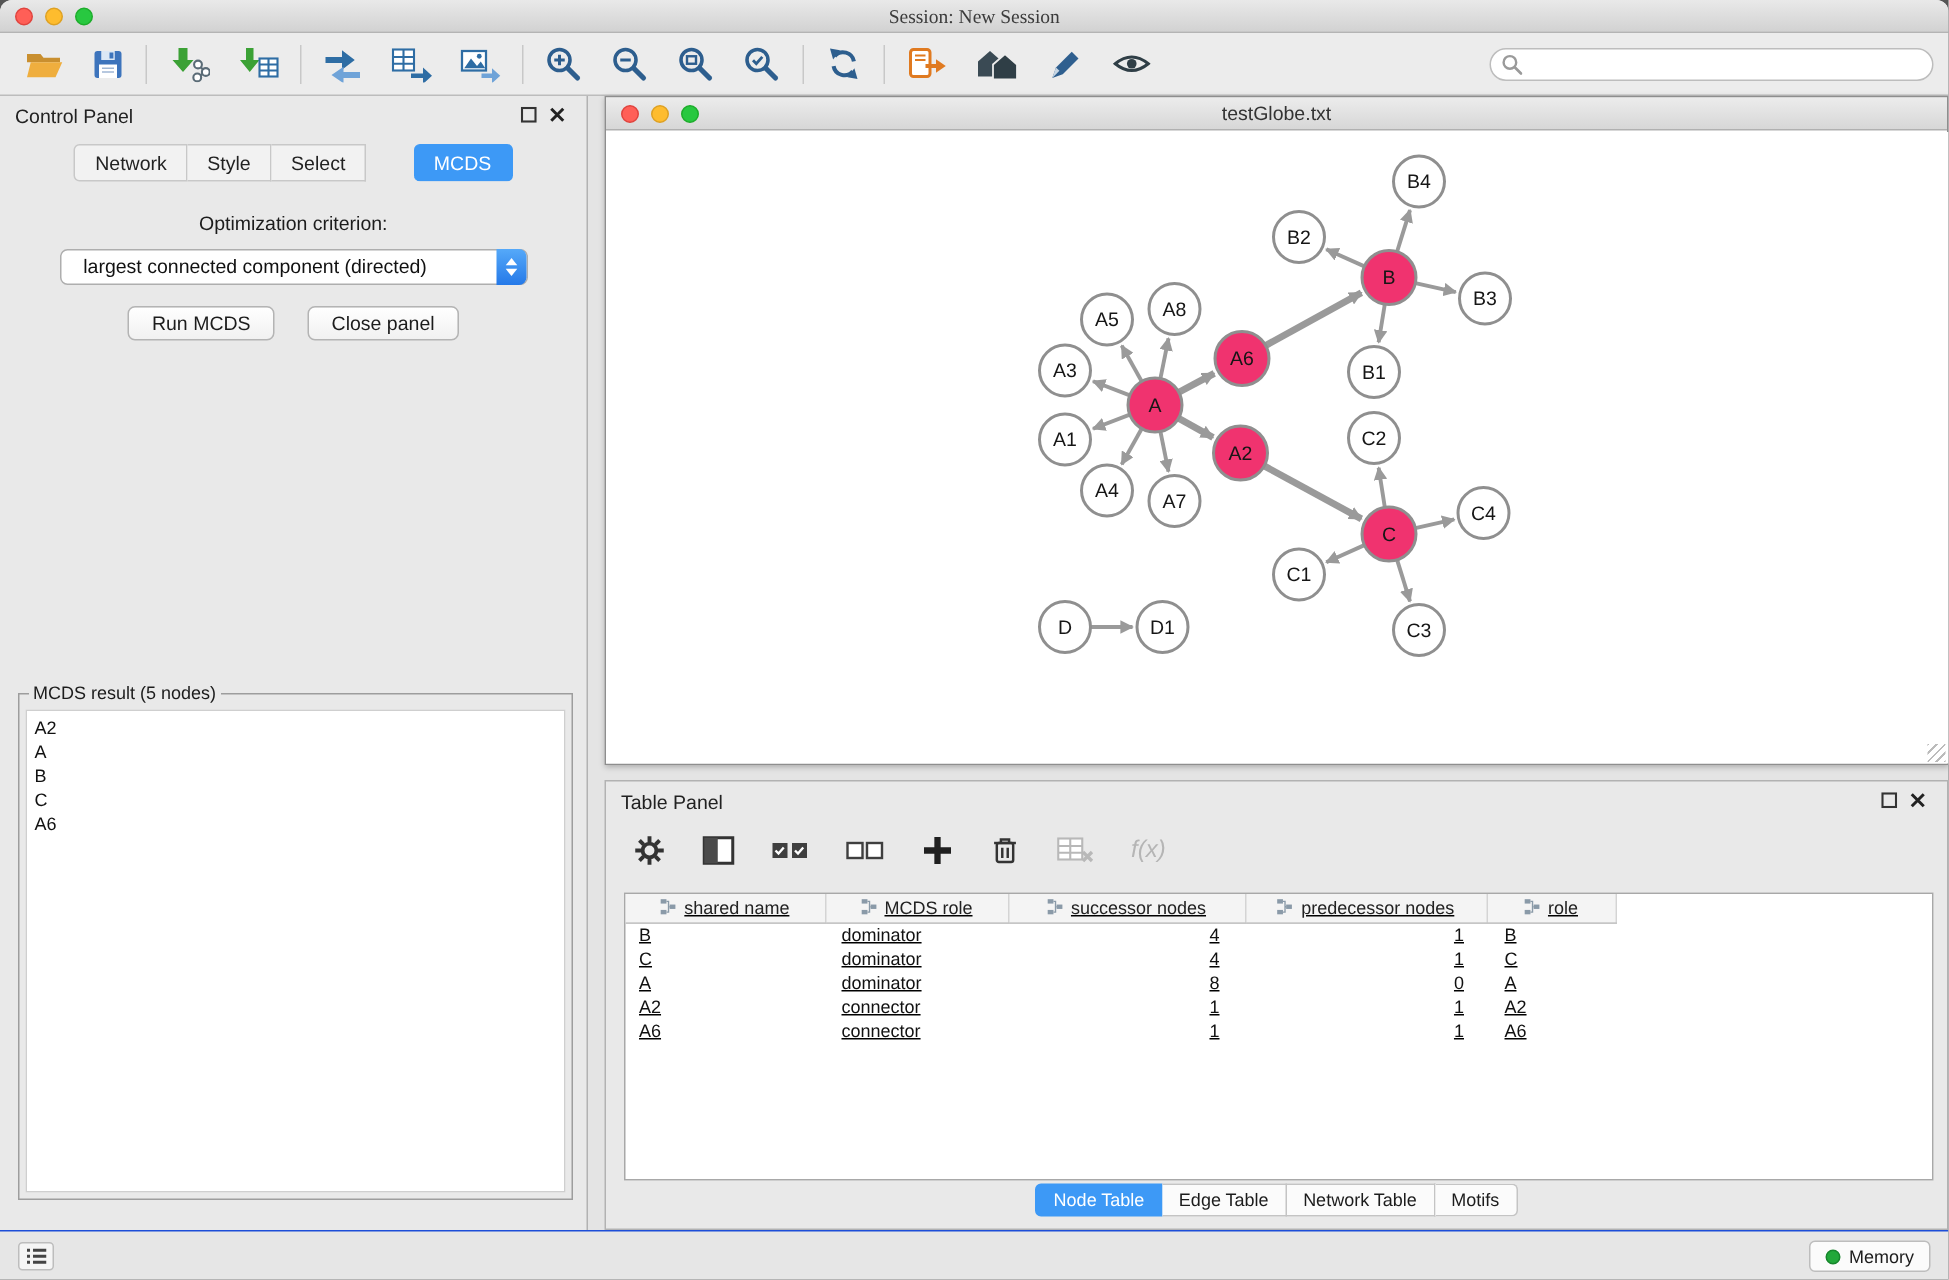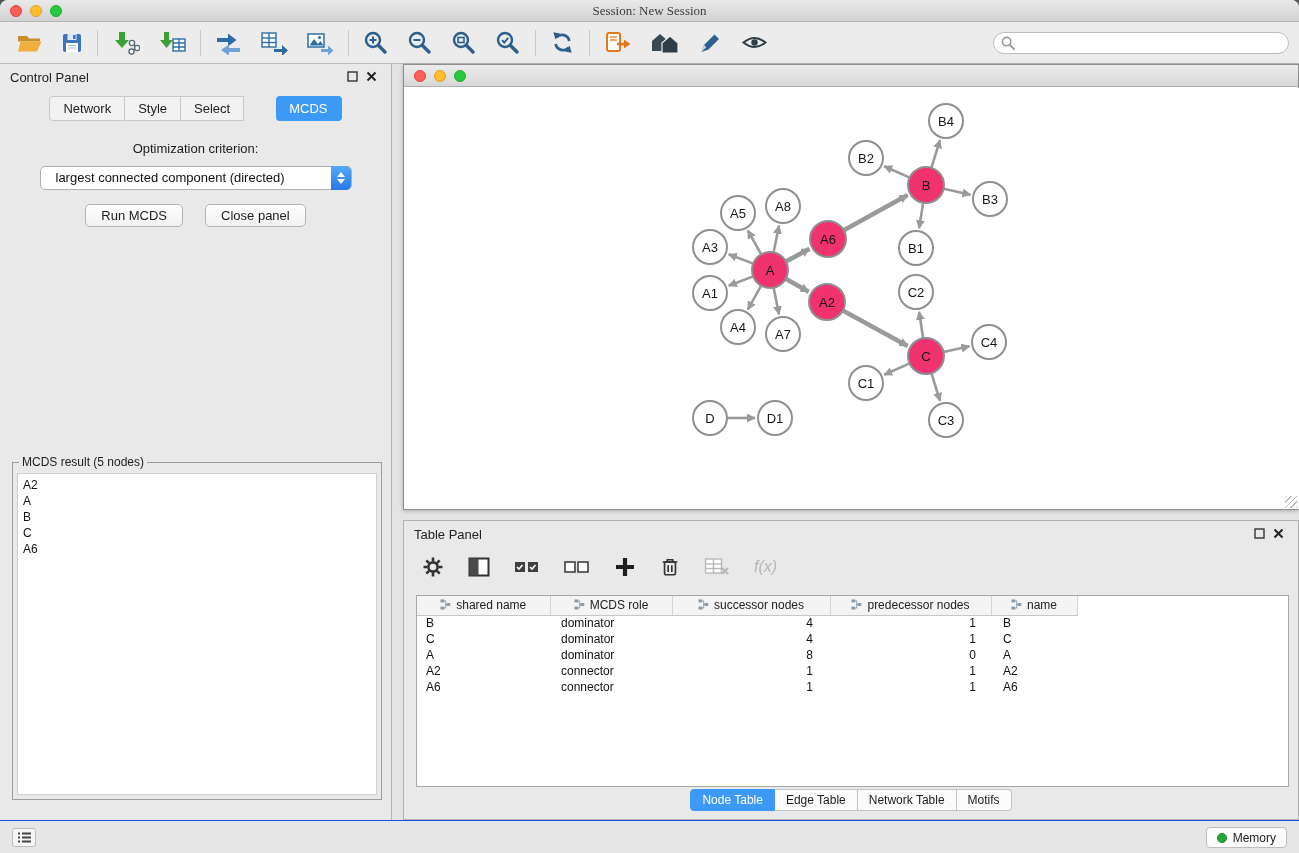--- a/index.html
+++ b/index.html
@@ -73,21 +73,21 @@
   .graph-node text { font-size:13px; fill:#161616; }
 
   
   .table-panel { position:absolute; left:403px; top:520px; width:896px; height:300px;
     background:#e9e9e9; border:1px solid #b2b2b2; }
   .tp-toolbar { display:flex; align-items:center; gap:20px; height:40px; padding-left:16px; }
   .tp-btn { background:none; border:none; padding:2px; cursor:pointer; display:flex; align-items:center; }
   .fx-label { font-family:Liberation Sans, sans-serif; font-style:italic; font-size:16px; color:#b5b5b5; }
   .table-wrap { position:absolute; left:12px; right:9px; top:74px; height:192px;
     background:#fff; border:1px solid #a8a8a8; overflow:hidden; }
-  table.node-table { border-collapse:collapse; table-layout:fixed; width:660px; }
+  table.node-table { border-collapse:collapse; table-layout:fixed; width:660px;text-decoration:underline; }
   .node-table th { height:19px; background:#f4f4f4; border-right:1px solid #d4d4d4;
     border-bottom:1px solid #c6c6c6; font-weight:normal; font-size:12px; color:#222; text-align:center; }
   .node-table th .attr-ic { vertical-align:-1px; margin-right:5px; }
   .node-table td { height:16px; font-size:12px; color:#111; line-height:15px; }
   td.col0 { padding-left:9px; text-align:left; }
   td.col1 { padding-left:11px; text-align:left; }
   td.col2 { padding-right:17px; text-align:right; }
   td.col3 { padding-right:15px; text-align:right; }
   td.col4 { padding-left:12px; text-align:left; }
   .bt-tab-bar { position:absolute; left:0; right:0; bottom:8px; display:flex; justify-content:center; }
@@ -326,20 +326,21 @@
     </fieldset>
   </div>
 
   <div class="net-window">
     <div class="net-titlebar">
       <div class="traffic" style="top:5px;">
         <div class="light red"></div>
         <div class="light yellow"></div>
         <div class="light green"></div>
       </div>
+      <div class="title">testGlobe.txt</div>
     </div>
     <div class="net-canvas">
       <svg width="894" height="421" viewBox="0 0 894 421">
         <defs>
           <marker id="arrow" viewBox="0 0 10 10" refX="9" refY="5" markerWidth="9" markerHeight="9" orient="auto" markerUnits="userSpaceOnUse">
             <path d="M0 0 L10 5 L0 10 z" fill="#9a9a9a"></path>
           </marker>
         </defs>
         <g id="edge-layer">
             <line x1="357.2" y1="166.3" x2="343.8" y2="142.4" stroke="#9A9A9A" stroke-width="2.6" marker-end="url(#arrow)"></line>
@@ -560,21 +561,21 @@
                   <rect x="0.5" y="0.5" width="4.2" height="3.2" fill="#8a9aa8"></rect>
                   <rect x="7" y="4.4" width="4.2" height="3.2" fill="#8a9aa8"></rect>
                   <rect x="0.5" y="8.3" width="4.2" height="3.2" fill="#8a9aa8"></rect>
                   <path d="M4.7 2.1h1.5v7.8H4.7M6.2 6h0.8" stroke="#8a9aa8" fill="none"></path>
                 </svg><span>predecessor nodes</span></th>
               <th><svg class="attr-ic" width="11" height="11" viewBox="0 0 12 12">
                   <rect x="0.5" y="0.5" width="4.2" height="3.2" fill="#8a9aa8"></rect>
                   <rect x="7" y="4.4" width="4.2" height="3.2" fill="#8a9aa8"></rect>
                   <rect x="0.5" y="8.3" width="4.2" height="3.2" fill="#8a9aa8"></rect>
                   <path d="M4.7 2.1h1.5v7.8H4.7M6.2 6h0.8" stroke="#8a9aa8" fill="none"></path>
-                </svg><span>name</span></th>
+                </svg><span>role</span></th>
             </tr>
           </thead>
         <tbody>
             <tr>
               <td class="col0">B</td>
               <td class="col1">dominator</td>
               <td class="col2">4</td>
               <td class="col3">1</td>
               <td class="col4">B</td>
             </tr>

